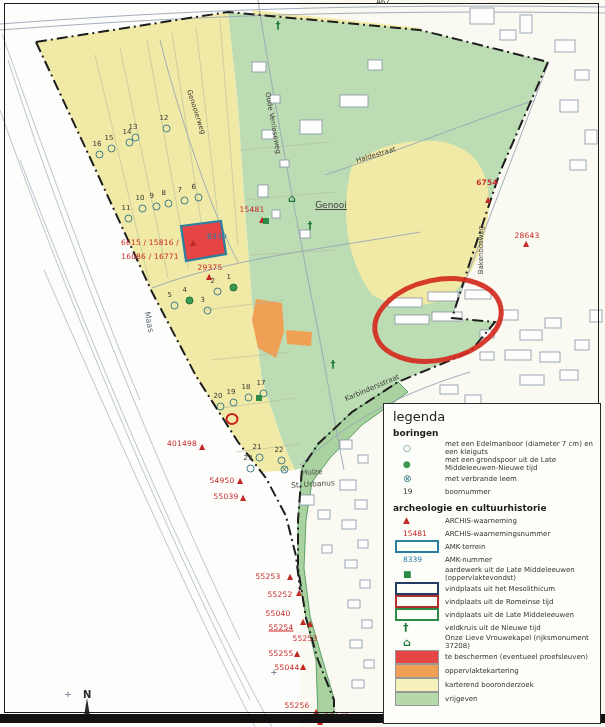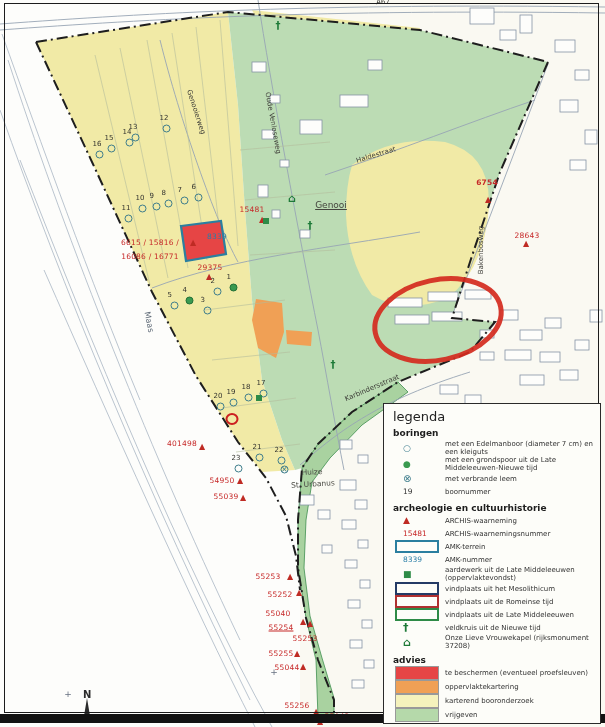--- a/index.html
+++ b/index.html
@@ -366,21 +366,21 @@
         <span class="borehole" style="left: 283px; top: 457px; transform: translate(-50%, -50%); padding-left: 48px;">
           <span class="bh-num">21</span>
           <span class="bh-c"></span>
         </span>
 
         <span class="borehole" style="left: 273px; top: 460px; transform: translate(-50%, -50%); margin-left: 8px;">
           <span class="bh-num">22</span>
           <span class="bh-c"></span>
         </span>
 
-        <span class="borehole" style="left: 238px; top: 468px; transform: translate(-50%, -50%);">
+        <span class="borehole" style="left: 250px; top: 468px; transform: translate(-50%, -50%);">
           <span class="bh-num">23</span>
           <span class="bh-c"></span>
         </span>
 
         <span class="borehole crossed" style="left: 284px; top: 469px; transform: translate(-50%, -50%);">
           <span class="bh-num"></span>
           <span class="bh-c"></span>
         </span>
       </div>
 
@@ -505,24 +505,20 @@
           <span class="lab">veldkruis uit de Nieuwe tijd</span>
         </div>
 
         <div class="lrow s-chapel">
           <span class="sym">
             <span class="sym-inner">⌂</span>
           </span>
           <span class="lab">Onze Lieve Vrouwekapel (rijksmonument 37208)</span>
         </div>
 
-        <div class="lrow heading">
-
-          <span class="lab">advies</span>
-        </div>
 
         <div class="lrow s-fill f-red">
           <span class="sym">
             <span class="sym-inner"></span>
           </span>
           <span class="lab">te beschermen (eventueel proefsleuven)</span>
         </div>
 
         <div class="lrow s-fill f-orange">
           <span class="sym">

